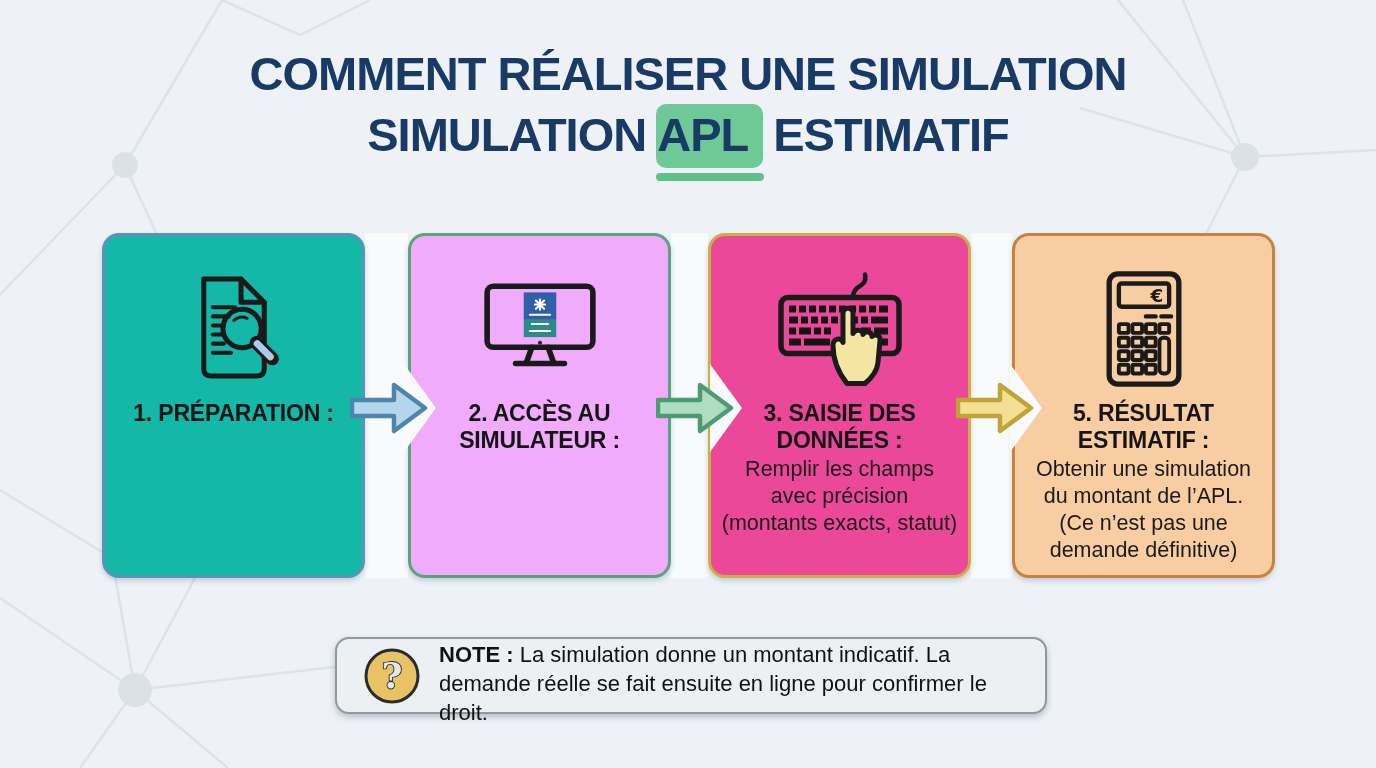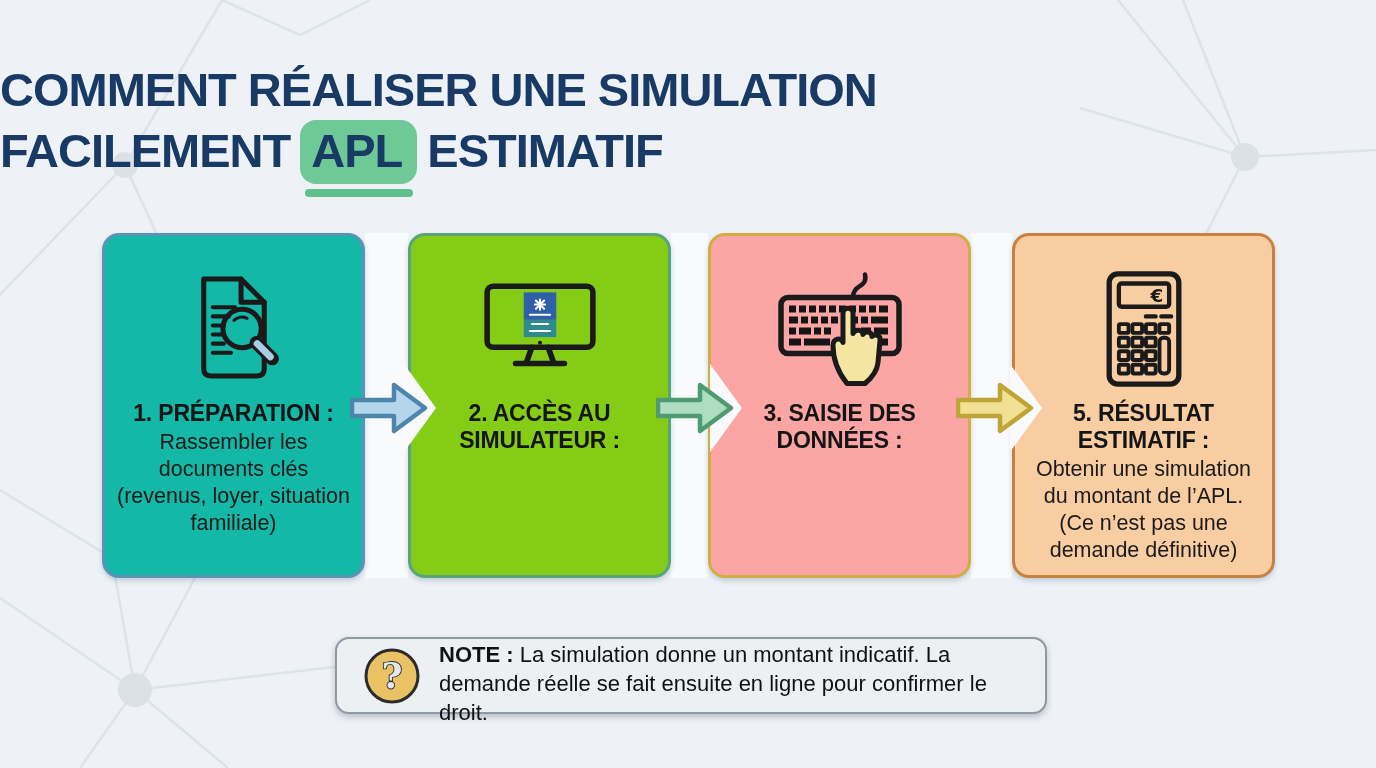--- a/index.html
+++ b/index.html
@@ -1,25 +1,25 @@
 <!DOCTYPE html>
 <html><head>
 <meta charset="utf-8">
 <style>
   html,body{margin:0;padding:0;}
   body{font-family:"Liberation Sans",sans-serif;}
   .stage{position:relative;width:1376px;height:768px;overflow:hidden;background:#eef2f7;}
   .bg-net{position:absolute;inset:0;z-index:0;}
   
-  .title{position:absolute;top:60px;left:0;width:100%;text-align:left;z-index:2;
+  .title{position:absolute;top:44px;left:0;width:100%;text-align:center;z-index:2;
          color:#1a3a66;font-weight:bold;letter-spacing:-1px;}
   .title .t1,.title .t2{font-size:47px;line-height:60px;white-space:nowrap;}
   .apl-wrap{display:inline-block;position:relative;margin:0 10px;}
-  .apl{display:inline-block;background:#6ec997;color:#1a3a66;border-radius:16px;
-       padding:1px 15px 3px 11px;}
+  .apl{display:inline-block;background:#6ec997;color:#1a3a66;border-radius:10px;
+       padding:1px 15px 3px 1px;}
   .apl-underline{position:absolute;left:50%;transform:translateX(-50%);bottom:-13px;
        width:108px;height:8px;border-radius:5px;background:#5fc08c;}
   
   .card{position:absolute;top:233px;width:263px;height:345px;box-sizing:border-box;
         border:3px solid;border-radius:17px;z-index:2;text-align:center;
         box-shadow:0 3px 5px rgba(70,95,120,.25);}
   .c1{left:102px;} .c2{left:408px;} .c3{left:708px;} .c4{left:1012px;}
   .card .icon{margin:34px auto 0 auto;width:130px;height:118px;display:flex;
         align-items:center;justify-content:center;}
   .card h3{margin:12px 0 2px 0;padding:0 8px;font-size:23px;line-height:27px;
@@ -63,21 +63,21 @@
     </g>
     <g fill="#dce1e8">
       <circle cx="125" cy="165" r="13"></circle>
         <circle cx="135" cy="690" r="17"></circle>
         <circle cx="1245" cy="157" r="14"></circle>
     </g>
   </svg>
 
   <header class="title">
     <div class="t1">COMMENT RÉALISER UNE SIMULATION</div>
-    <div class="t2"><span>FACILEMENT</span><span class="apl-wrap"><span class="apl" style="background: rgb(110, 201, 151); color: rgb(26, 58, 102);">APL</span><span class="apl-underline" style="background: rgb(95, 192, 140);"></span></span><span>ESTIMATIF</span></div>
+    <div class="t2"><span>SIMULATION</span><span class="apl-wrap"><span class="apl" style="background: rgb(110, 201, 151); color: rgb(26, 58, 102);">APL</span><span class="apl-underline" style="background: rgb(95, 192, 140);"></span></span><span>ESTIMATIF</span></div>
   </header>
 
   <div class="gap g1"></div>
   <div class="gap g2"></div>
   <div class="gap g3"></div>
 
   <section class="card c1" style="background-color: #14b8a6; border-color: rgb(91, 147, 184);">
     <div class="icon">
       <svg width="112" height="116" viewBox="0 0 110 115">
         <g fill="none" stroke="#1a1a1a" stroke-width="5" stroke-linejoin="round" stroke-linecap="round">
@@ -92,24 +92,23 @@
             <path d="M34,72 H45"></path>
             <path d="M34,81 H52"></path>
         </g>
         <circle cx="63" cy="57" r="19" fill="none" stroke="#1a1a1a" stroke-width="5"></circle>
         <path d="M55,49 a11,11 0 0 1 13,-2" fill="none" stroke="#1a1a1a" stroke-width="3" stroke-linecap="round"></path>
         <line x1="77" y1="71" x2="93" y2="87" stroke="#1a1a1a" stroke-width="13" stroke-linecap="round"></line>
         <line x1="78" y1="72" x2="91" y2="85" stroke="#a9cde8" stroke-width="7" stroke-linecap="round"></line>
       </svg>
     </div>
     <h3>1. PRÉPARATION :</h3>
-    <p>Rassembler les documents clés (revenus, loyer, situation familiale)</p>
-  </section>
-
-  <section class="card c2" style="background-color: #84cc16; border-color: rgb(90, 164, 124);">
+  </section>
+
+  <section class="card c2" style="background-color: #f0abfc; border-color: rgb(90, 164, 124);">
     <div class="icon">
       <svg width="122" height="102" viewBox="0 0 120 100">
         <rect x="8" y="8" width="104" height="60" rx="6" fill="none" stroke="#1a1a1a" stroke-width="5.5"></rect>
         <rect x="44" y="14" width="32" height="27" fill="#2f5fa7"></rect>
         <rect x="44" y="41" width="32" height="17" fill="#2e8b8d"></rect>
         <g stroke="#ffffff" stroke-width="2" stroke-linecap="round">
           <path d="M60,21 V31"></path>
             <path d="M55,26 H65"></path>
             <path d="M56,22 L64,30"></path>
             <path d="M64,22 L56,30"></path>
@@ -121,21 +120,21 @@
         <g fill="none" stroke="#1a1a1a" stroke-width="5.5" stroke-linecap="round">
           <path d="M52,68 L47,82"></path>
             <path d="M68,68 L73,82"></path>
             <path d="M36,84 H84"></path>
         </g>
       </svg>
     </div>
     <h3>2. ACCÈS AU SIMULATEUR :</h3>
   </section>
 
-  <section class="card c3" style="background-color: #fca5a5; border-color: rgb(207, 174, 67);">
+  <section class="card c3" style="background-color: #ec4899; border-color: rgb(207, 174, 67);">
     <div class="icon">
       <svg width="130" height="116" viewBox="0 0 130 115">
         <path d="M78,26 C78,12 93,17 90,3" fill="none" stroke="#1a1a1a" stroke-width="4.5" stroke-linecap="round"></path>
         <rect x="6" y="26" width="118" height="56" rx="7" fill="none" stroke="#1a1a1a" stroke-width="5.5"></rect>
         <g fill="#151515">
           <rect x="14" y="34" width="7" height="7"></rect>
             <rect x="24" y="34" width="7" height="7"></rect>
             <rect x="34" y="34" width="7" height="7"></rect>
             <rect x="44" y="34" width="7" height="7"></rect>
             <rect x="54" y="34" width="7" height="7"></rect>
@@ -160,20 +159,21 @@
             <rect x="86" y="56" width="10" height="7"></rect>
             <rect x="99" y="56" width="14" height="7"></rect>
           <rect x="14" y="67" width="12" height="7"></rect>
             <rect x="29" y="67" width="26" height="7"></rect>
             <rect x="99" y="67" width="14" height="7"></rect>
         </g>
         <path d="M72,112 C64,102 58,90 58,74 C58,67 66,65 68,71 L68,42 C68,35 78,35 78,42 L78,62 C80,57 88,58 88,63 C90,59 97,60 97,65 C100,62 106,64 105,69 L103,91 C102,101 96,107 90,112 Z" fill="#f4e5a2" stroke="#1a1a1a" stroke-width="5" stroke-linejoin="round"></path>
       </svg>
     </div>
     <h3>3. SAISIE DES DONNÉES :</h3>
+    <p>Remplir les champs avec précision (montants exacts, statut)</p>
   </section>
 
   <section class="card c4" style="background-color: rgb(248, 205, 162); border-color: rgb(200, 130, 63);">
     <div class="icon">
       <svg width="98" height="118" viewBox="0 0 100 122">
         <rect x="14" y="4" width="72" height="114" rx="9" fill="none" stroke="#1a1a1a" stroke-width="5.5"></rect>
         <rect x="24" y="14" width="52" height="24" rx="3" fill="none" stroke="#1a1a1a" stroke-width="4.5"></rect>
         <text x="70" y="33" text-anchor="end" font-family="'DejaVu Sans',sans-serif" font-size="19" font-weight="bold" fill="#1a1a1a">€</text>
         <g stroke="#1a1a1a" stroke-width="4.5" stroke-linecap="round">
           <path d="M52,48 H62"></path>

